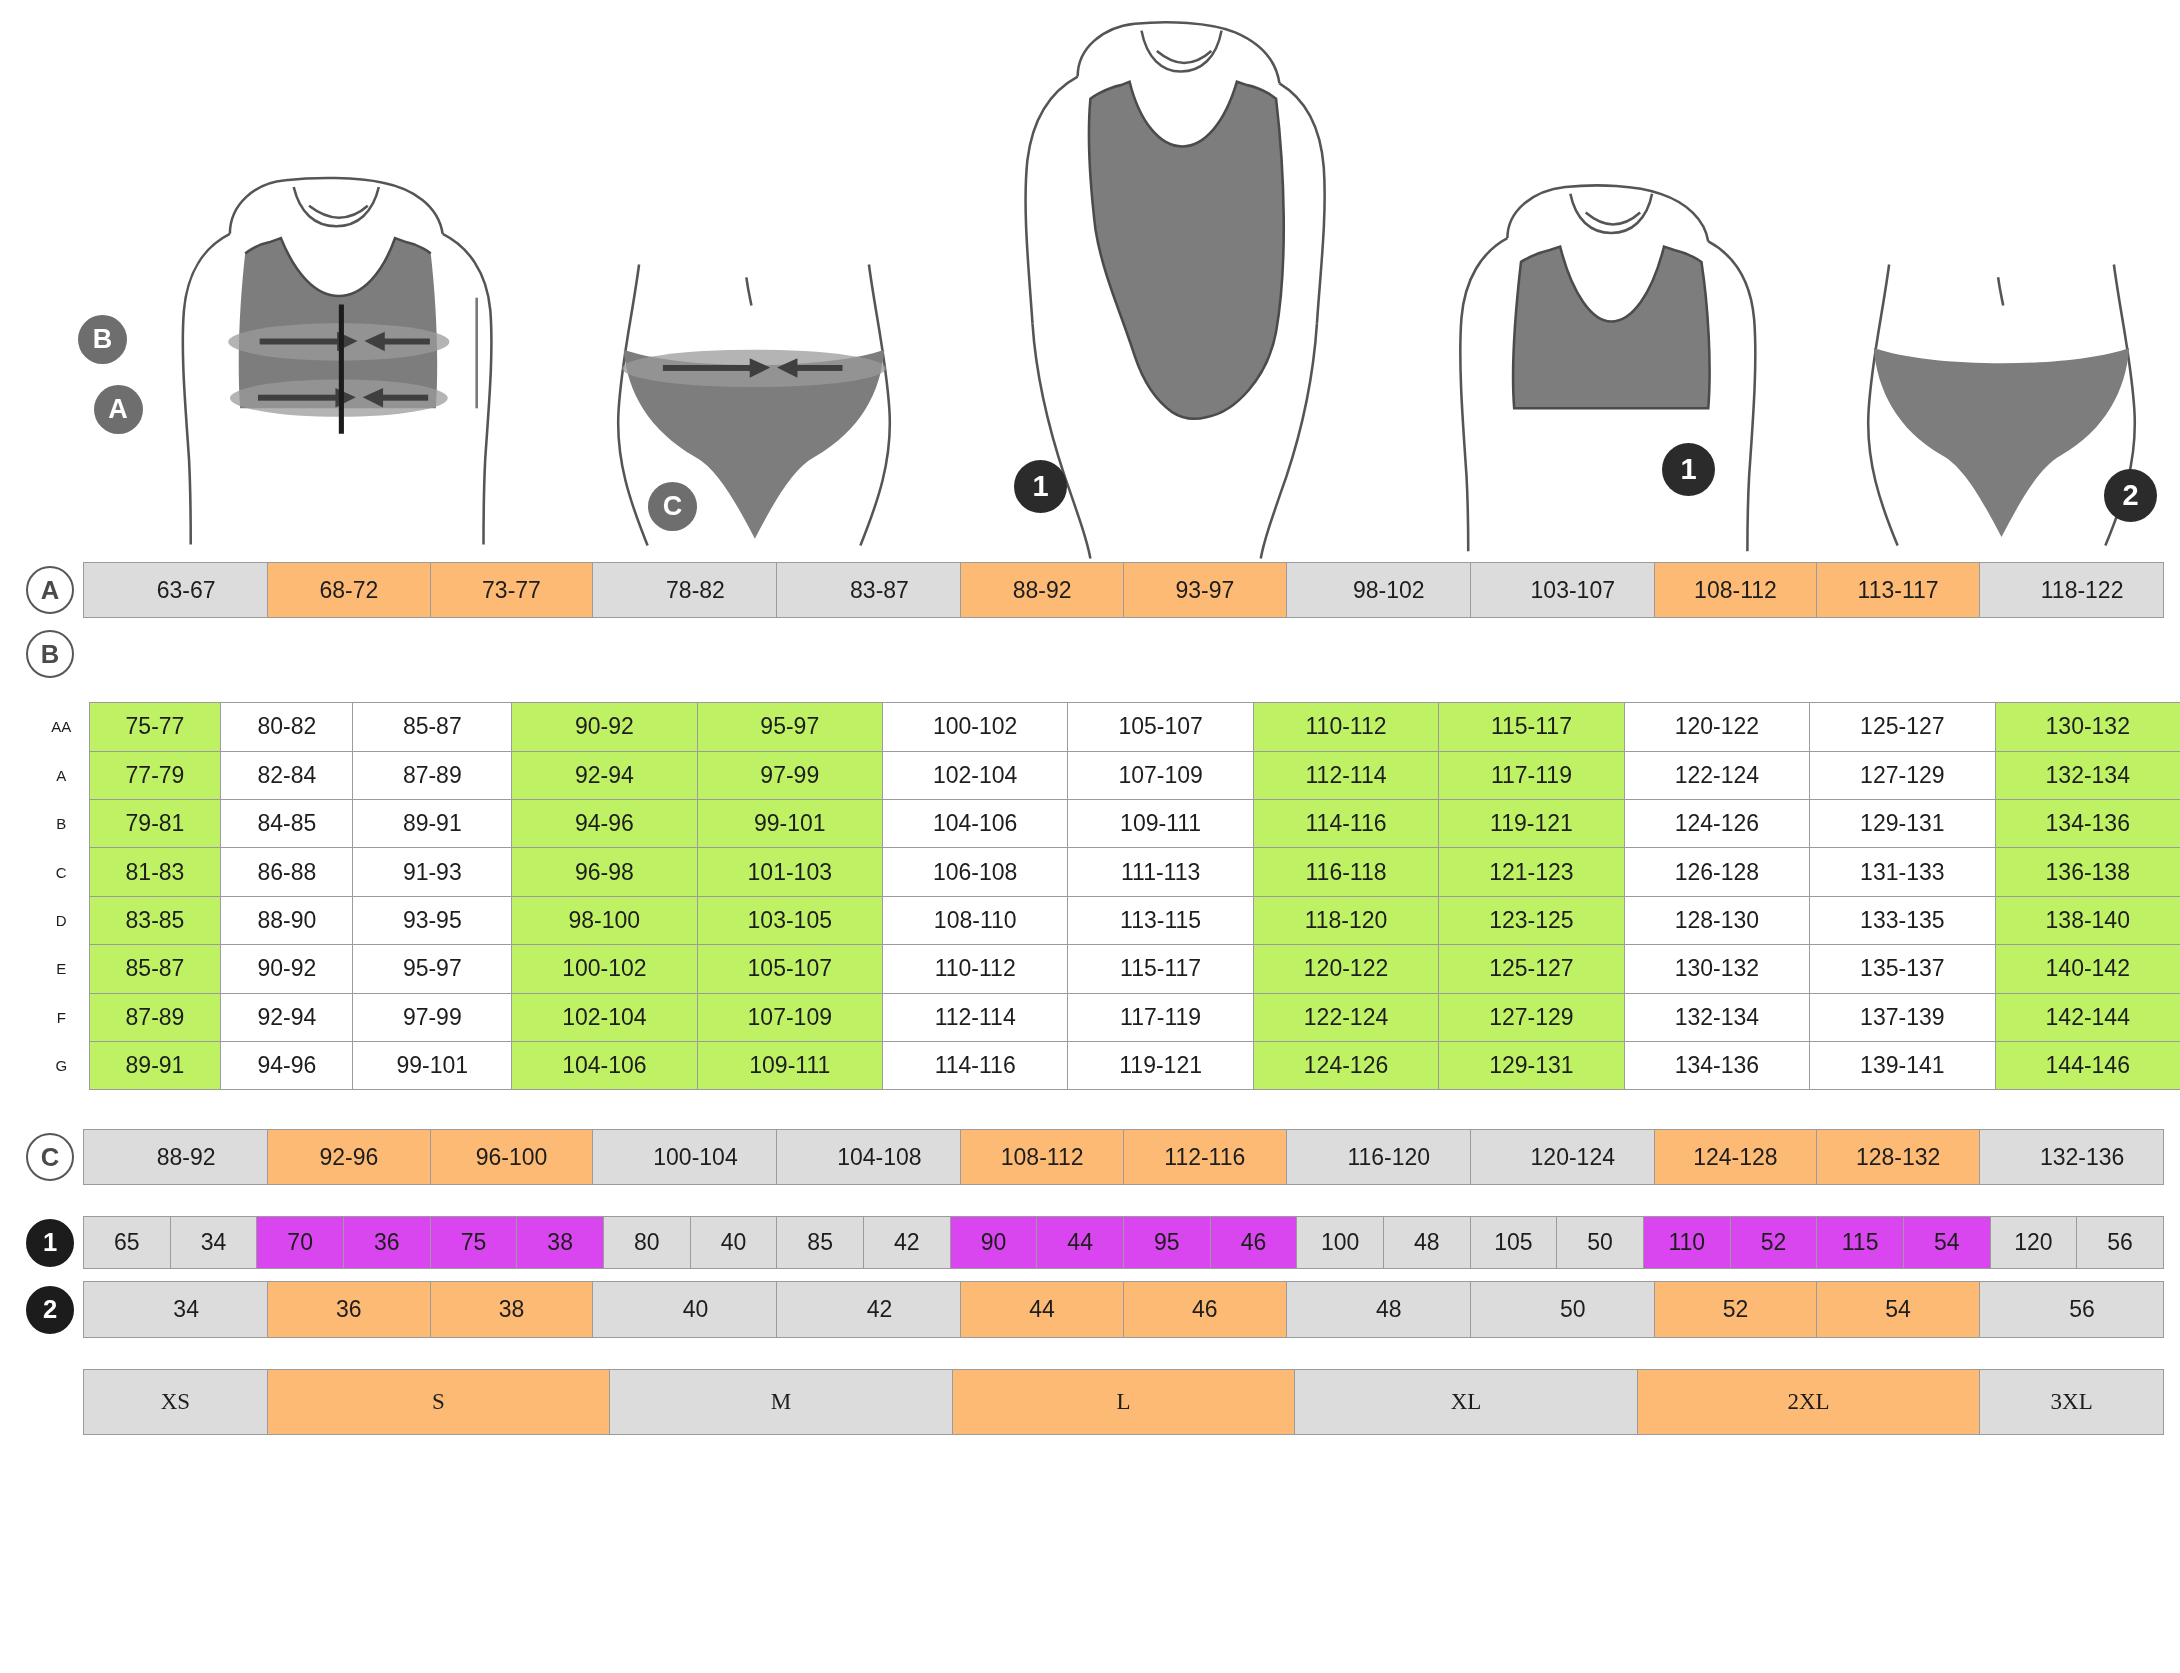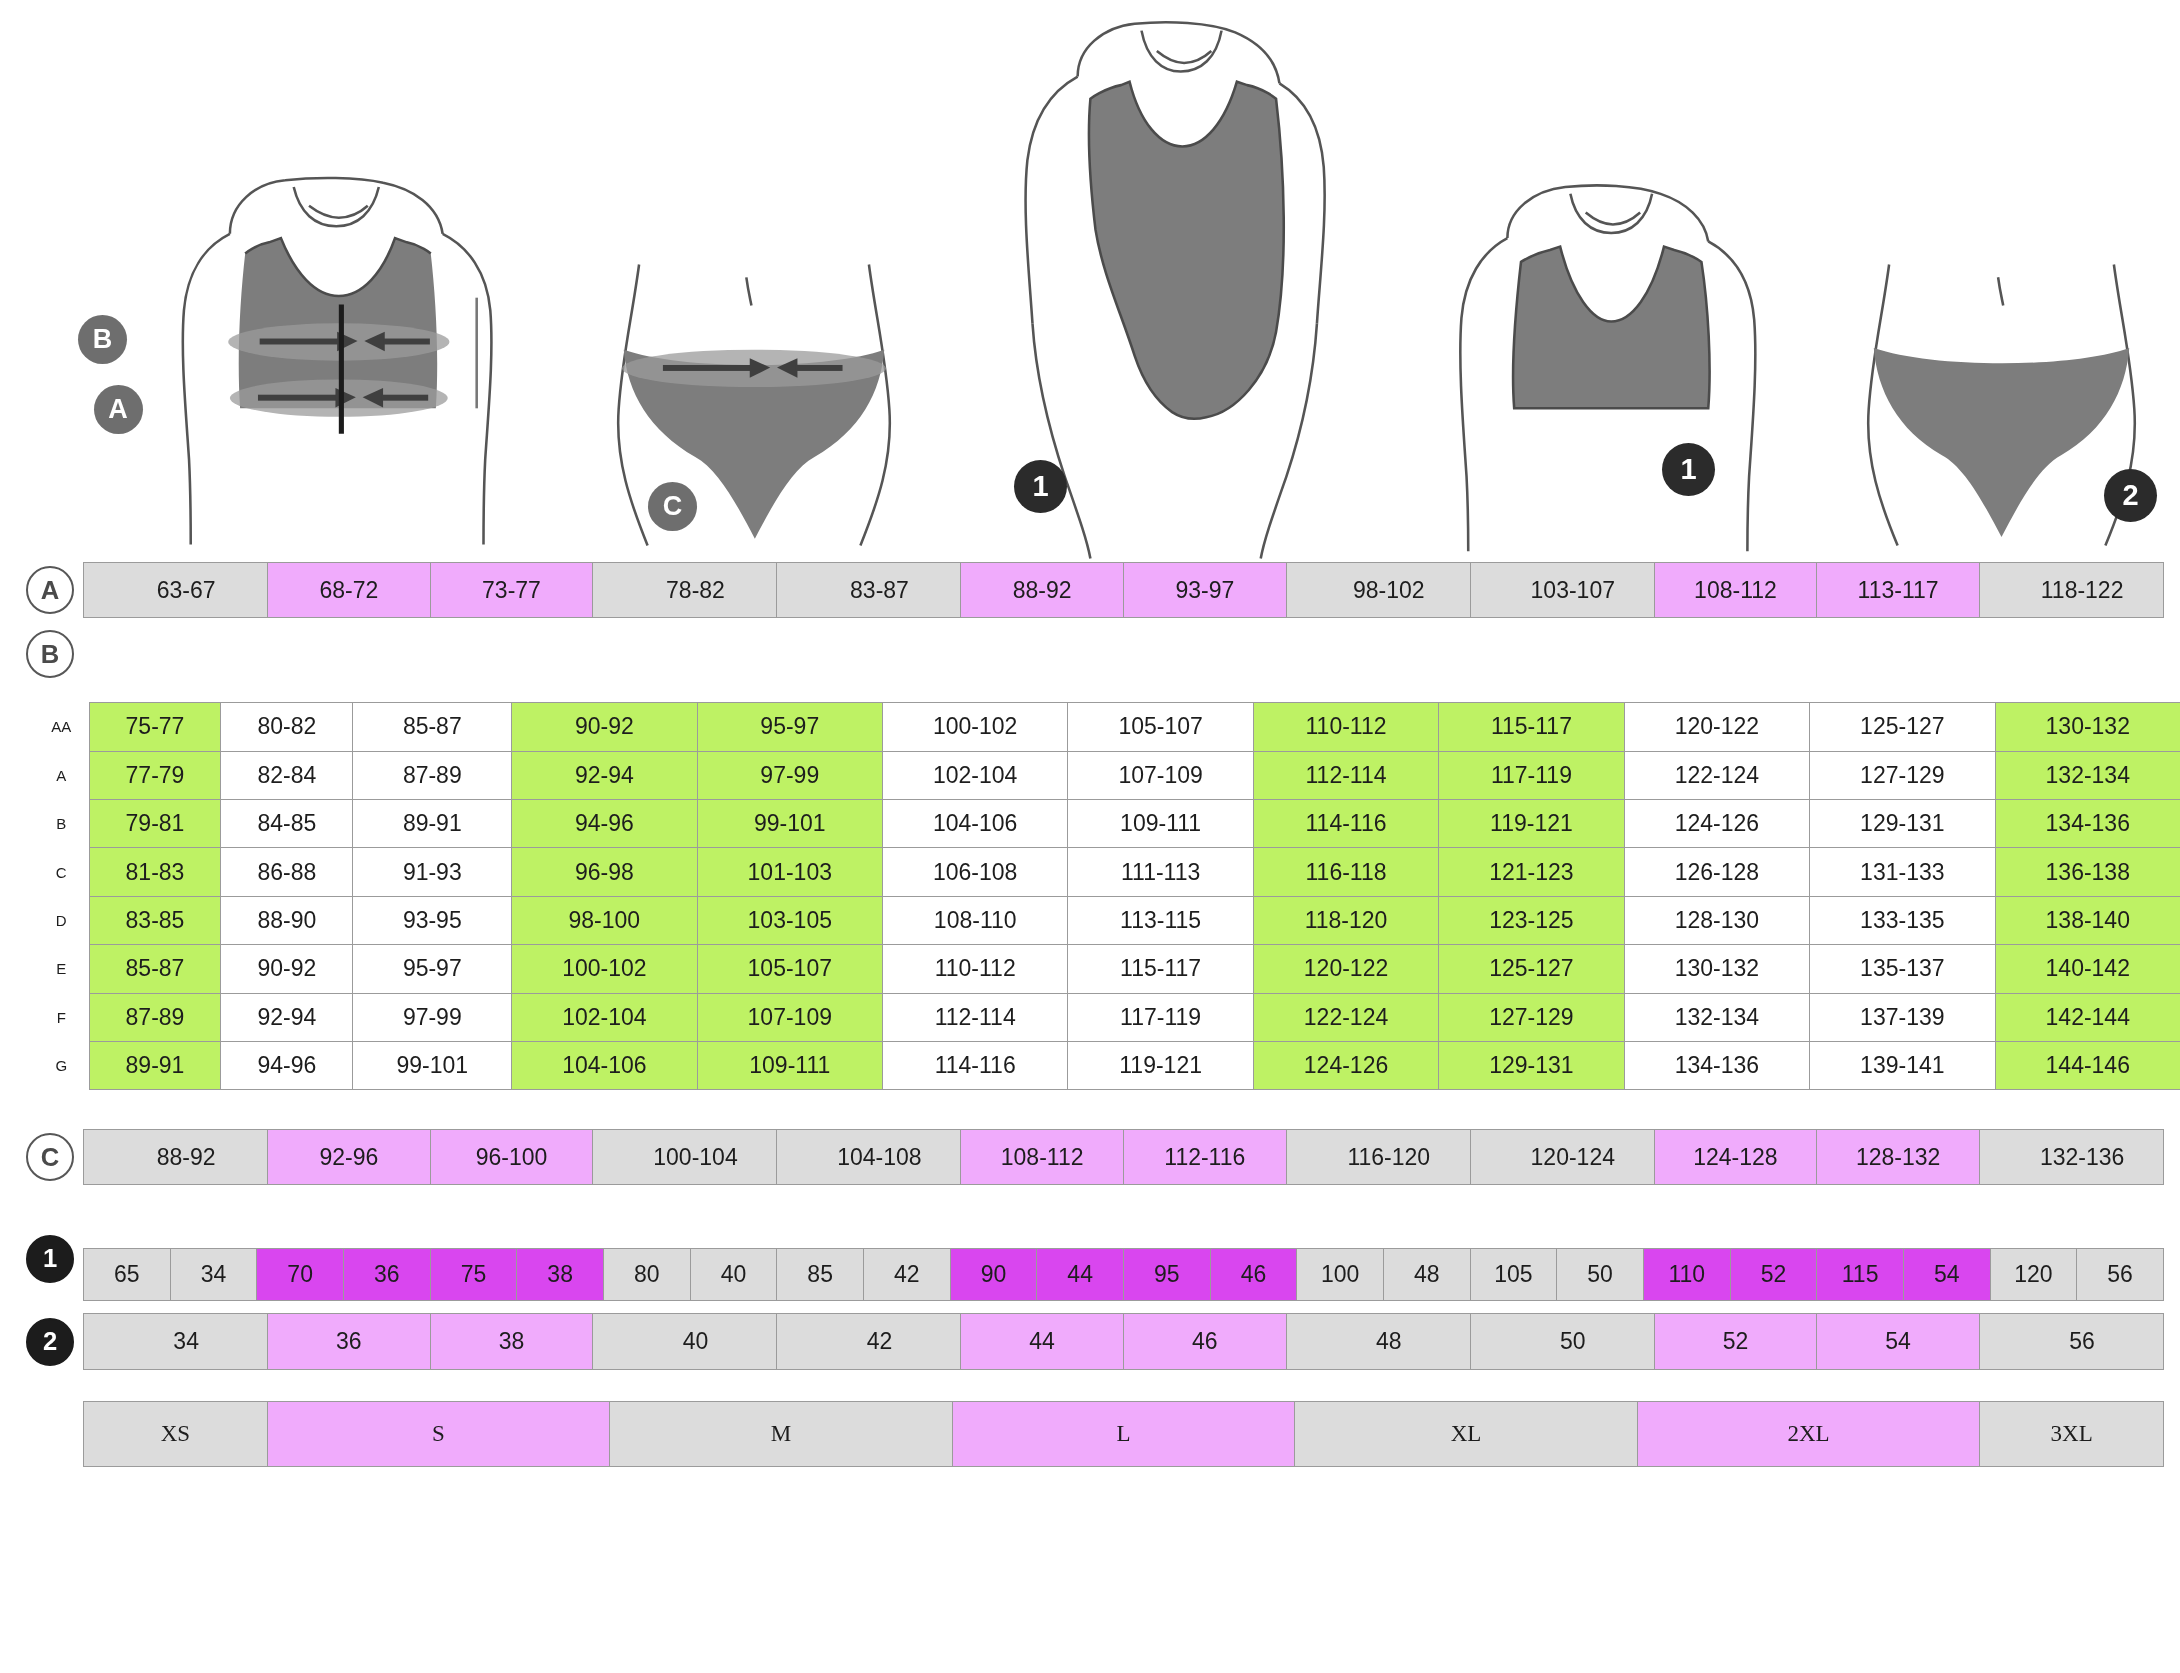--- a/index.html
+++ b/index.html
@@ -89,21 +89,21 @@
     display: flex;
     border: 0.9px solid #9b9b9b;
   }
   .cell {
     flex: 1 1 0;
     text-align: center;
     font-size: 23px;
     color: #1d1d1d;
     padding: 13.6px 1.7px;
     border-right: 0.9px solid #9b9b9b;
-    background: #f0abfc;
+    background: #fdba74;
     white-space: nowrap;
   }
   .cell:last-child { border-right: none; }
   .cell.shade { background: #dcdcdc; padding-left: 23px; }
 
   
   .cup-table {
     width: 2147px;
     margin: 0 17px 0 17px;
     border-collapse: collapse;
@@ -124,21 +124,20 @@
     background: #ffffff;
     font-size: 15px;
   }
   .cup-table tr:first-child td.rowhead { border-top: none; }
   .cup-table td.shade { background: #bef264; }
 
   .bi-strip {
     flex: 1 1 auto;
     display: flex;
     border: 0.9px solid #9b9b9b;
-    margin-top: 32px;
   }
   .bi-group {
     flex: 1 1 0;
     display: flex;
     border-right: 0.9px solid #9b9b9b;
   }
   .bi-group:last-child { border-right: none; }
   .bi-cell {
     flex: 1 1 0;
     text-align: center;

